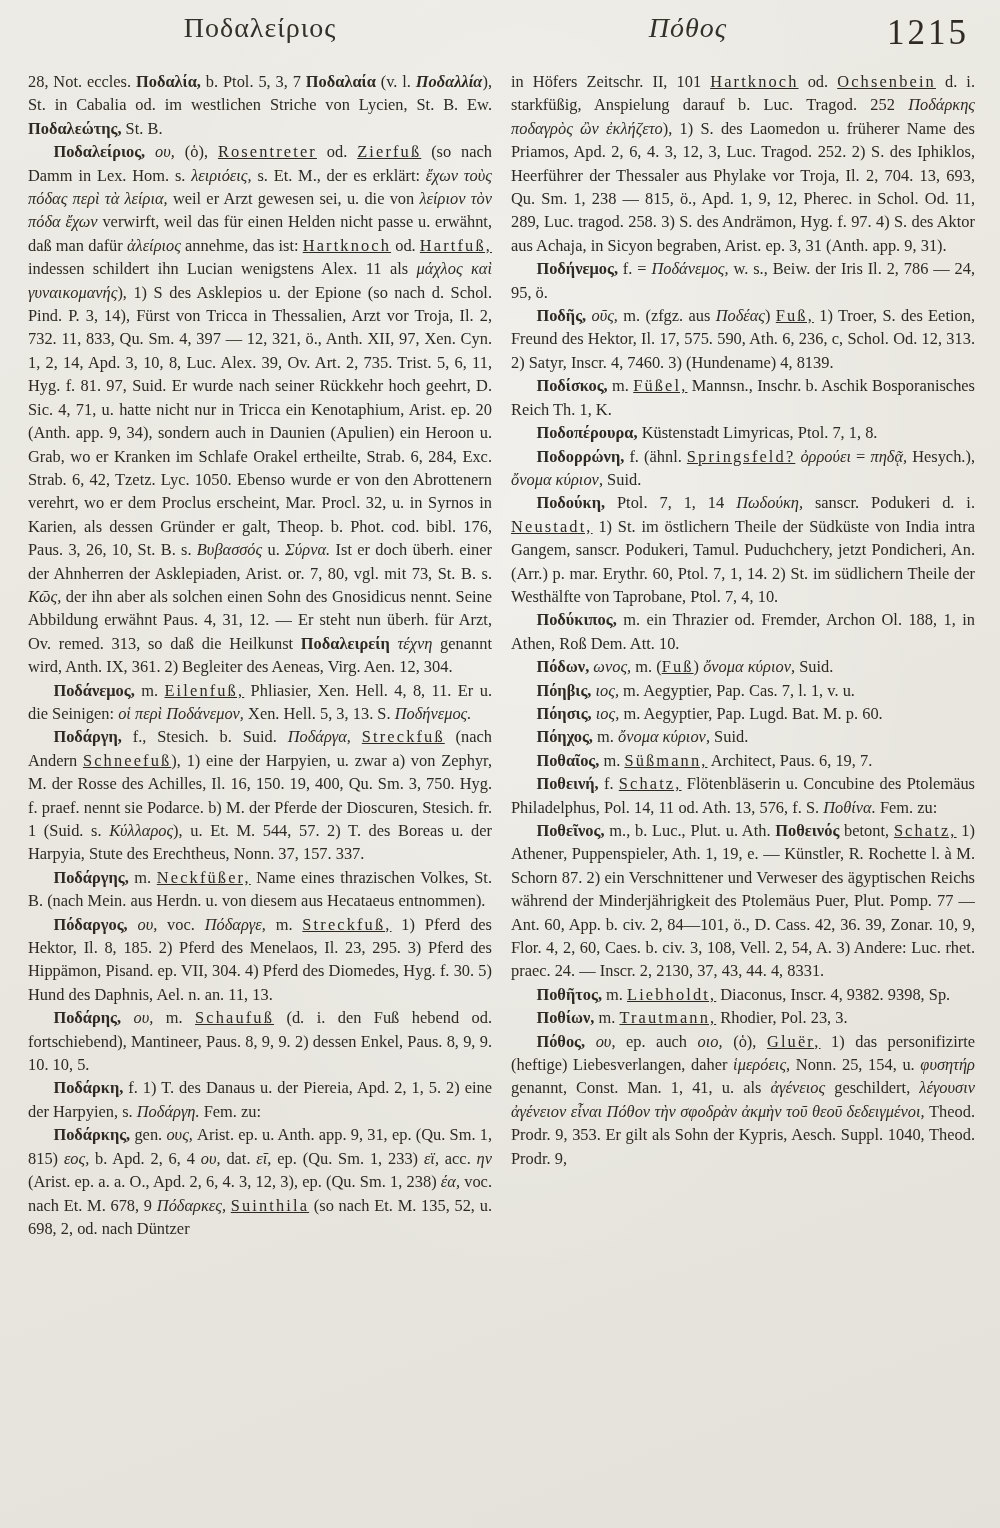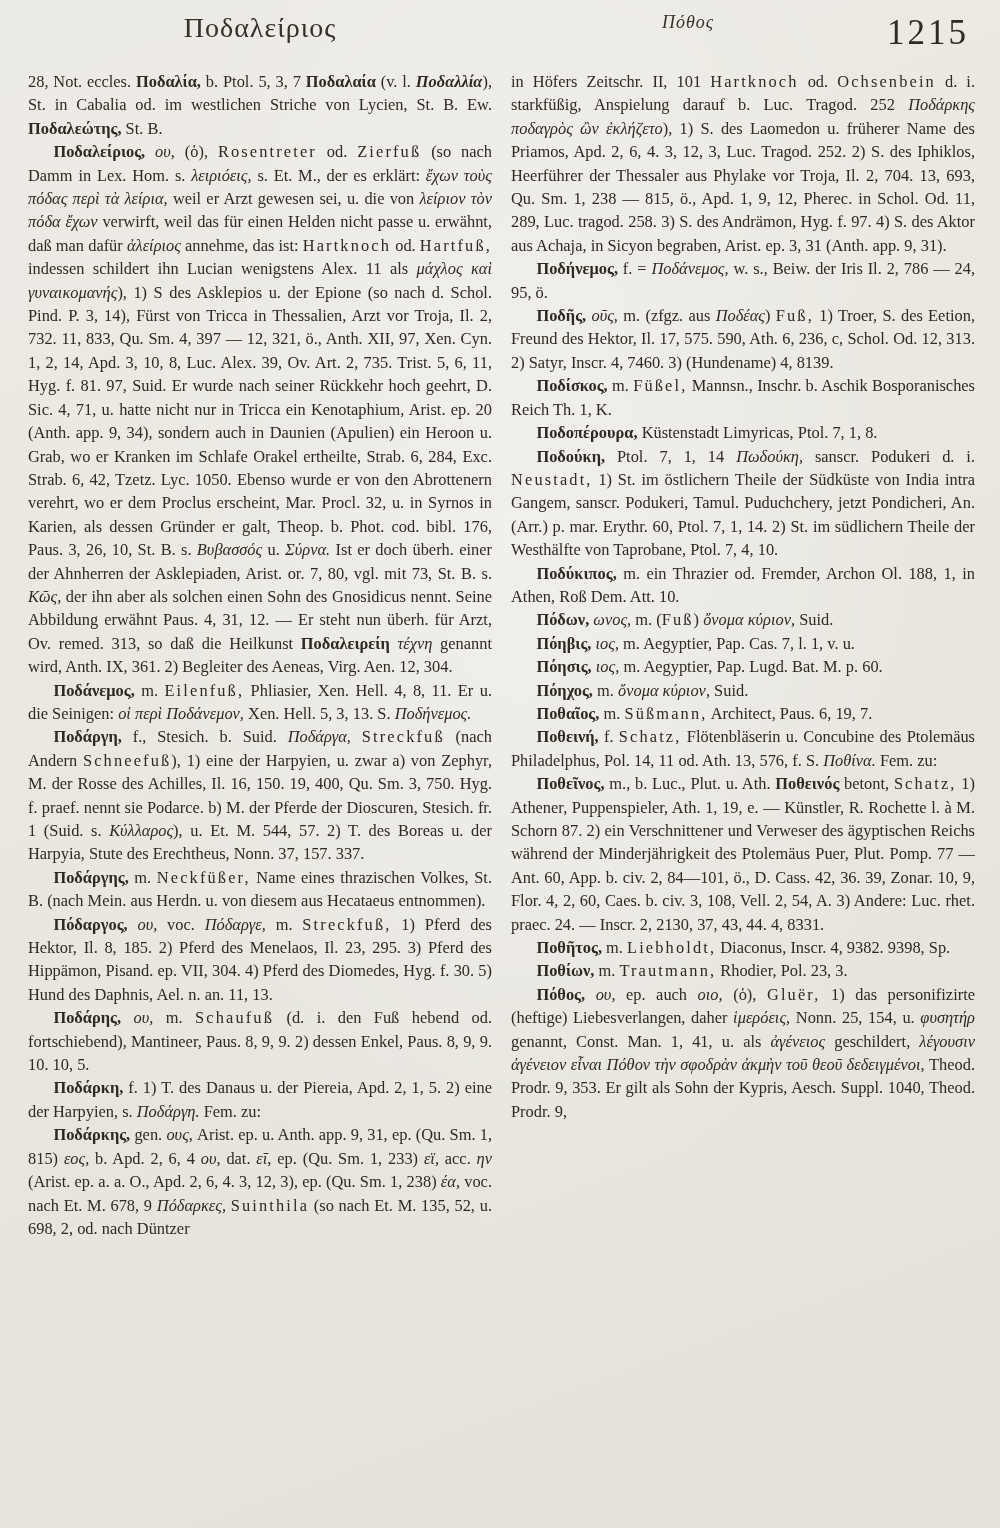--- a/index.html
+++ b/index.html
@@ -17,42 +17,42 @@
     padding-left:47px;
   }
   .header{position:absolute;top:12px;left:28px;width:947px;height:48px;}
   .running-head{white-space:nowrap;}
   .running-head-left{
     position:absolute;left:0;width:464px;text-align:center;
     font-size:28px;letter-spacing:1px;color:#34302a;
   }
   .running-head-right{
     position:absolute;left:470px;width:380px;text-align:center;
-    font-size:18px;font-style:italic;letter-spacing:1px;color:#34302a;
+    font-size:28px;font-style:italic;letter-spacing:1px;color:#34302a;
   }
   .page-number{
     position:absolute;right:6px;top:1px;
     font-size:35px;letter-spacing:3px;color:#2f2b24;
   }
   .columns{
     position:absolute;top:70px;left:28px;width:947px;height:1430px;
     display:flex;gap:19px;overflow:hidden;
   }
   .column{
     width:464px;height:100%;
     text-align:justify;
     font-size:16.4px;line-height:23.4px;
     color:#2e2a23;
   }
   p.entry{margin:0;padding:0;text-indent:1.55em;}
   p.cont{text-indent:0;}
   .run-b{font-weight:bold;}
   .run-i{font-style:italic;}
   .run-bi{font-weight:bold;font-style:italic;}
-  .run-g{letter-spacing:0.13em;}
+  .run-g{letter-spacing:0.13em;text-decoration:underline;}
 </style>
 </head>
 <body>
 
 <div class="page">
   <div class="header">
     <div class="running-head running-head-left">Ποδαλείριος</div>
     <div class="running-head running-head-right">Πόθος</div>
     <div class="page-number">1215</div>
   </div>
@@ -67,20 +67,21 @@
         <p class="entry"><span class="run-b">Ποδάρης,</span><span class="run-i"> ου,</span><span> m. </span><span class="run-g">Schaufuß</span><span> (d. i. den Fuß hebend od. fortschiebend), Mantineer, Paus. 8, 9, 9. 2) dessen Enkel, Paus. 8, 9, 9. 10. 10, 5.</span></p>
         <p class="entry"><span class="run-b">Ποδάρκη,</span><span> f. 1) T. des Danaus u. der Piereia, Apd. 2, 1, 5. 2) eine der Harpyien, s. </span><span class="run-i">Ποδάργη.</span><span> Fem. zu:</span></p>
         <p class="entry"><span class="run-b">Ποδάρκης,</span><span> gen. </span><span class="run-i">ους,</span><span> Arist. ep. u. Anth. app. 9, 31, ep. (Qu. Sm. 1, 815) </span><span class="run-i">εος,</span><span> b. Apd. 2, 6, 4 </span><span class="run-i">ου,</span><span> dat. </span><span class="run-i">εῖ,</span><span> ep. (Qu. Sm. 1, 233) </span><span class="run-i">εϊ,</span><span> acc. </span><span class="run-i">ην</span><span> (Arist. ep. a. a. O., Apd. 2, 6, 4. 3, 12, 3), ep. (Qu. Sm. 1, 238) </span><span class="run-i">έα,</span><span> voc. nach Et. M. 678, 9 </span><span class="run-i">Πόδαρκες,</span><span> </span><span class="run-g">Suinthila</span><span> (so nach Et. M. 135, 52, u. 698, 2, od. nach Düntzer</span></p>
       </div>
     <div class="column" id="col-right">
         <p class="entry cont"><span>in Höfers Zeitschr. II, 101 </span><span class="run-g">Hartknoch</span><span> od. </span><span class="run-g">Ochsenbein</span><span> d. i. starkfüßig, Anspielung darauf b. Luc. Tragod. 252 </span><span class="run-i">Ποδάρκης ποδαγρὸς ὢν ἐκλήζετο</span><span>), 1) S. des Laomedon u. früherer Name des Priamos, Apd. 2, 6, 4. 3, 12, 3, Luc. Tragod. 252. 2) S. des Iphiklos, Heerführer der Thessaler aus Phylake vor Troja, Il. 2, 704. 13, 693, Qu. Sm. 1, 238 — 815, ö., Apd. 1, 9, 12, Pherec. in Schol. Od. 11, 289, Luc. tragod. 258. 3) S. des Andrämon, Hyg. f. 97. 4) S. des Aktor aus Achaja, in Sicyon begraben, Arist. ep. 3, 31 (Anth. app. 9, 31).</span></p>
         <p class="entry"><span class="run-b">Ποδήνεμος,</span><span> f. = </span><span class="run-i">Ποδάνεμος,</span><span> w. s., Beiw. der Iris Il. 2, 786 — 24, 95, ö.</span></p>
         <p class="entry"><span class="run-b">Ποδῆς,</span><span class="run-i"> οῦς,</span><span> m. (zfgz. aus </span><span class="run-i">Ποδέας</span><span>) </span><span class="run-g">Fuß,</span><span> 1) Troer, S. des Eetion, Freund des Hektor, Il. 17, 575. 590, Ath. 6, 236, c, Schol. Od. 12, 313. 2) Satyr, Inscr. 4, 7460. 3) (Hundename) 4, 8139.</span></p>
         <p class="entry"><span class="run-b">Ποδίσκος,</span><span> m. </span><span class="run-g">Füßel,</span><span> Mannsn., Inschr. b. Aschik Bosporanisches Reich Th. 1, K.</span></p>
         <p class="entry"><span class="run-b">Ποδοπέρουρα,</span><span> Küstenstadt Limyricas, Ptol. 7, 1, 8.</span></p>
+        <p class="entry"><span class="run-b">Ποδορρώνη,</span><span> f. (ähnl. </span><span class="run-g">Springsfeld?</span><span> </span><span class="run-i">ὀρρούει</span><span> = </span><span class="run-i">πηδᾷ,</span><span> Hesych.), </span><span class="run-i">ὄνομα κύριον,</span><span> Suid.</span></p>
         <p class="entry"><span class="run-b">Ποδούκη,</span><span> Ptol. 7, 1, 14 </span><span class="run-i">Πωδούκη,</span><span> sanscr. Podukeri d. i. </span><span class="run-g">Neustadt,</span><span> 1) St. im östlichern Theile der Südküste von India intra Gangem, sanscr. Podukeri, Tamul. Puduchchery, jetzt Pondicheri, An. (Arr.) p. mar. Erythr. 60, Ptol. 7, 1, 14. 2) St. im südlichern Theile der Westhälfte von Taprobane, Ptol. 7, 4, 10.</span></p>
         <p class="entry"><span class="run-b">Ποδύκιπος,</span><span> m. ein Thrazier od. Fremder, Archon Ol. 188, 1, in Athen, Roß Dem. Att. 10.</span></p>
         <p class="entry"><span class="run-b">Πόδων,</span><span class="run-i"> ωνος,</span><span> m. (</span><span class="run-g">Fuß</span><span>) </span><span class="run-i">ὄνομα κύριον,</span><span> Suid.</span></p>
         <p class="entry"><span class="run-b">Πόηβις,</span><span class="run-i"> ιος,</span><span> m. Aegyptier, Pap. Cas. 7, l. 1, v. u.</span></p>
         <p class="entry"><span class="run-b">Πόησις,</span><span class="run-i"> ιος,</span><span> m. Aegyptier, Pap. Lugd. Bat. M. p. 60.</span></p>
         <p class="entry"><span class="run-b">Πόηχος,</span><span> m. </span><span class="run-i">ὄνομα κύριον,</span><span> Suid.</span></p>
         <p class="entry"><span class="run-b">Ποθαῖος,</span><span> m. </span><span class="run-g">Süßmann,</span><span> Architect, Paus. 6, 19, 7.</span></p>
         <p class="entry"><span class="run-b">Ποθεινή,</span><span> f. </span><span class="run-g">Schatz,</span><span> Flötenbläserin u. Concubine des Ptolemäus Philadelphus, Pol. 14, 11 od. Ath. 13, 576, f. S. </span><span class="run-i">Ποθίνα.</span><span> Fem. zu:</span></p>
         <p class="entry"><span class="run-b">Ποθεῖνος,</span><span> m., b. Luc., Plut. u. Ath. </span><span class="run-b">Ποθεινός</span><span> betont, </span><span class="run-g">Schatz,</span><span> 1) Athener, Puppenspieler, Ath. 1, 19, e. — Künstler, R. Rochette l. à M. Schorn 87. 2) ein Verschnittener und Verweser des ägyptischen Reichs während der Minderjährigkeit des Ptolemäus Puer, Plut. Pomp. 77 — Ant. 60, App. b. civ. 2, 84—101, ö., D. Cass. 42, 36. 39, Zonar. 10, 9, Flor. 4, 2, 60, Caes. b. civ. 3, 108, Vell. 2, 54, A. 3) Andere: Luc. rhet. praec. 24. — Inscr. 2, 2130, 37, 43, 44. 4, 8331.</span></p>
         <p class="entry"><span class="run-b">Ποθῆτος,</span><span> m. </span><span class="run-g">Liebholdt,</span><span> Diaconus, Inscr. 4, 9382. 9398, Sp.</span></p>

